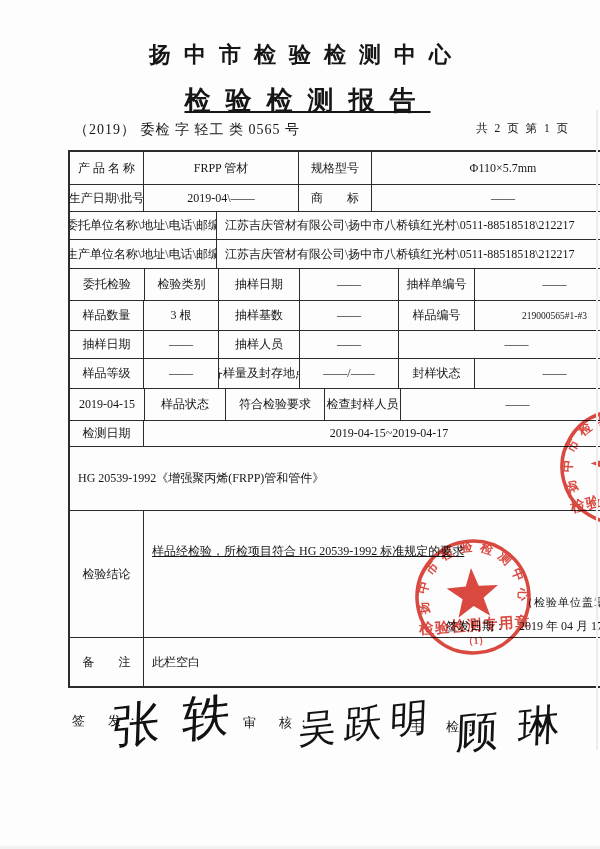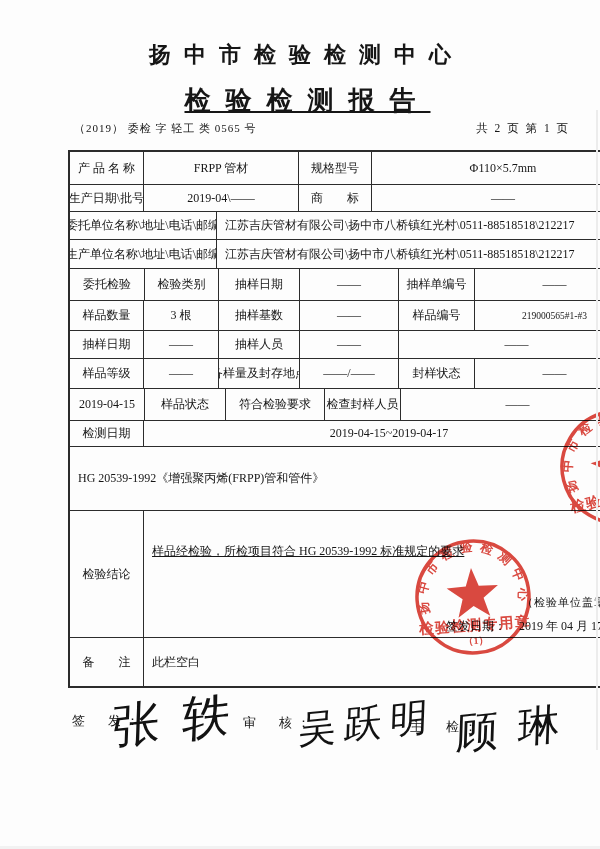--- a/index.html
+++ b/index.html
@@ -17,21 +17,21 @@
     font-size: 22px; letter-spacing: 13px; text-indent: 13px;
     white-space: nowrap;
   }
   .report-title {
     position: absolute; top: 83px; left: 0; width: 600px;
     text-align: center; font-weight: bold;
     font-size: 26px; letter-spacing: 15px; text-indent: 15px;
     white-space: nowrap;
     text-decoration: underline;
   }
-  .meta-no { position: absolute; top: 121px; left: 74px; font-size: 11px; letter-spacing: 1px; }
+  .meta-no { position: absolute; top: 121px; left: 74px; font-size: 14px; letter-spacing: 1px; }
   .meta-page { position: absolute; top: 121px; right: 30px; font-size: 11.5px; letter-spacing: 2px; }
 
   .rtable {
     position: absolute; left: 68px; top: 150px; width: 568px;
     border: 2px solid #2c2c2c;
   }
   .trow { display: flex; border-bottom: 1px solid #2c2c2c; }
   .trow:last-child { border-bottom: 0; }
   .tc {
     border-right: 1px solid #2c2c2c;

